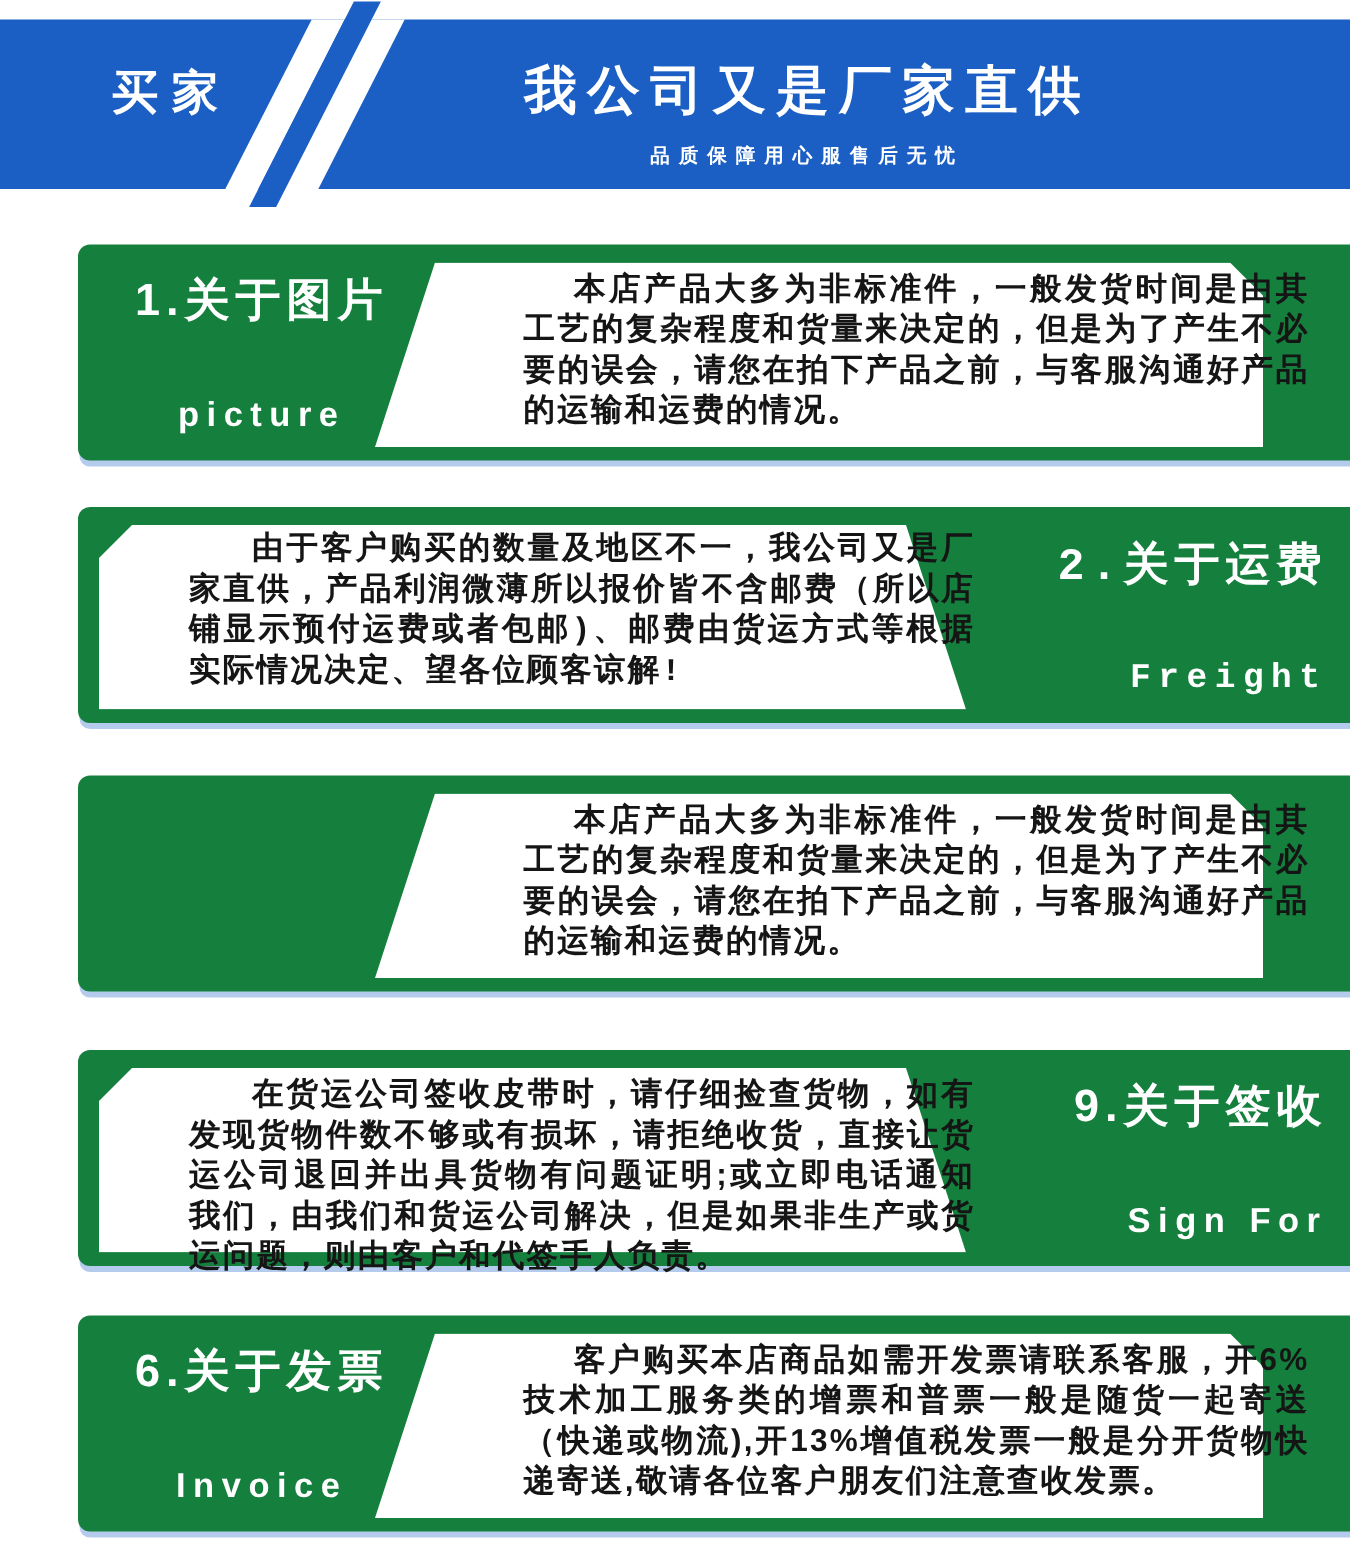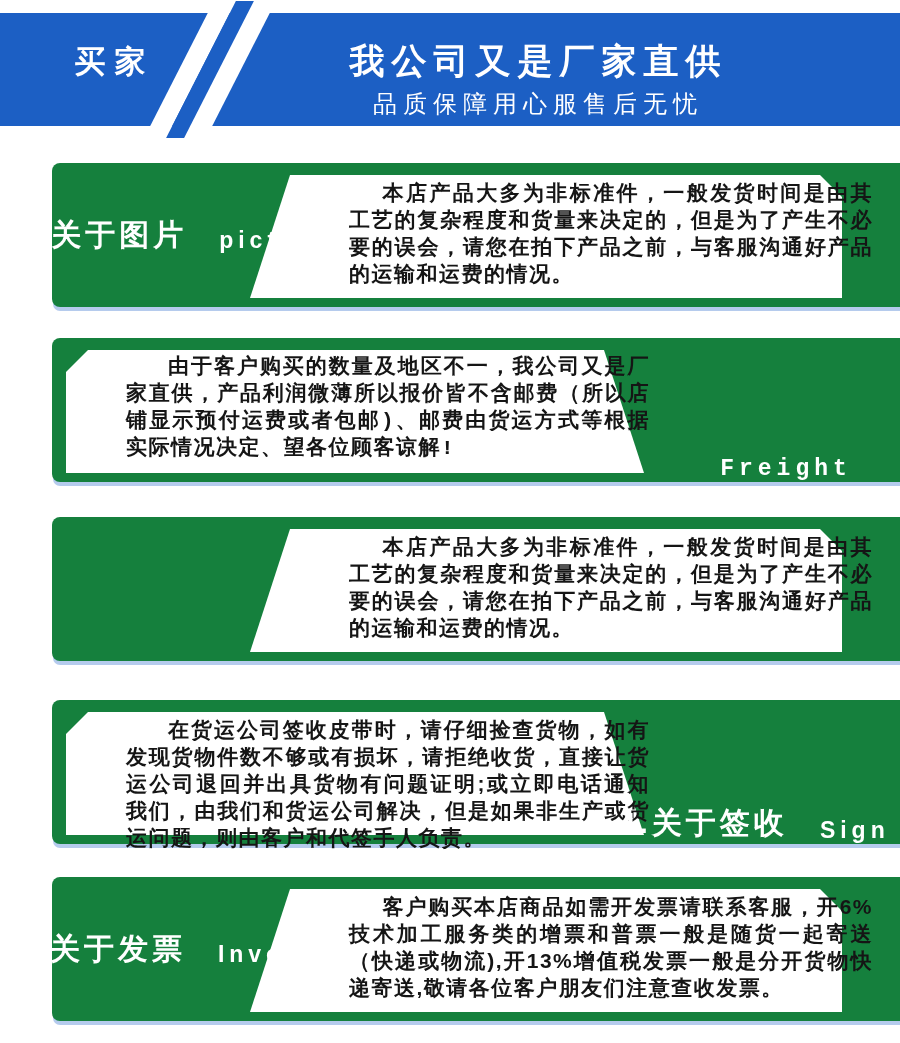--- a/index.html
+++ b/index.html
@@ -21,21 +21,21 @@
   .stripe.w1{left:179px;top:13px;width:22px;height:113px;background:#ffffff;}
   .stripe.bmid{left:201px;top:1px;width:18px;height:137px;background:#1c5fc4;}
   .stripe.w2{left:219px;top:13px;width:22px;height:113px;background:#ffffff;}
   .titlebox{
     position:absolute;left:280px;top:27px;width:510px;text-align:center;color:#ffffff;
   }
   .titlebox h1{
     margin:0;font-size:35px;font-weight:bold;letter-spacing:7px;text-indent:7px;line-height:42px;
   }
   .subtitle{
-    margin-top:9px;font-size:24px;font-weight:normal;letter-spacing:6px;text-indent:6px;line-height:26px;
+    margin-top:9px;font-size:13px;font-weight:bold;letter-spacing:6px;text-indent:6px;line-height:26px;
   }
   
   .sec{
     position:absolute;left:52px;width:863px;height:144px;
     background:#15803d;border-radius:8px;
     box-shadow:0 5px 0 -1px rgba(60,118,208,0.38);
   }
   .sec.s1{top:163px;} .sec.s2{top:338px;font-family:Liberation Mono, monospace;} .sec.s3{top:517px;} .sec.s4{top:700px;text-decoration:underline;} .sec.s5{top:877px;}
   
   .panel{position:absolute;top:12px;height:123px;background:#ffffff;}
@@ -50,21 +50,21 @@
   
   .bodytext{
     position:absolute;top:16px;width:524px;margin:0;
     color:#151515;font-weight:bold;font-size:21px;line-height:27px;
     letter-spacing:1.5px;text-align:justify;text-indent:1.6em;
   }
   .bodyA{left:297px;}
   .bodyB{left:74px;text-indent:2em;}
   
   .seclabel{
-    position:absolute;top:0;bottom:0;display:flex;flex-direction:row;
+    position:absolute;top:0;bottom:0;display:flex;flex-direction:column;
     justify-content:center;color:#ffffff;box-sizing:border-box;gap:32px;
   }
   .labelA{left:0;width:245px;align-items:center;}
   .labelB{right:0;width:228px;align-items:flex-end;padding-right:30px;}
   .label-cn{font-size:30px;font-weight:bold;letter-spacing:4px;white-space:nowrap;}
   .label-en{font-size:23px;font-weight:bold;letter-spacing:5px;margin-top:10px;white-space:nowrap;}
 </style>
 </head>
 <body>
 
@@ -89,40 +89,41 @@
     <div class="seclabel labelA">
       <div class="label-cn">1.关于图片</div>
       <div class="label-en">picture</div>
     </div>
   </div>
 
   <div class="sec s2">
     <div class="panel panelB"></div>
     <p class="bodytext bodyB">由于客户购买的数量及地区不一，我公司又是厂家直供，产品利润微薄所以报价皆不含邮费（所以店铺显示预付运费或者包邮)、邮费由货运方式等根据实际情况决定、望各位顾客谅解!</p>
     <div class="seclabel labelB">
+      <div class="label-cn">2.关于运费</div>
       <div class="label-en">Freight</div>
     </div>
   </div>
 
   <div class="sec s3">
     <div class="panel panelA"></div>
     <p class="bodytext bodyA">本店产品大多为非标准件，一般发货时间是由其工艺的复杂程度和货量来决定的，但是为了产生不必要的误会，请您在拍下产品之前，与客服沟通好产品的运输和运费的情况。</p>
   </div>
 
   <div class="sec s4">
     <div class="panel panelB"></div>
     <p class="bodytext bodyB">在货运公司签收皮带时，请仔细捡查货物，如有发现货物件数不够或有损坏，请拒绝收货，直接让货运公司退回并出具货物有问题证明;或立即电话通知我们，由我们和货运公司解决，但是如果非生产或货运问题，则由客户和代签手人负责。</p>
     <div class="seclabel labelB">
-      <div class="label-cn">4.关于签收</div>
+      <div class="label-cn">9.关于签收</div>
       <div class="label-en">Sign For</div>
     </div>
   </div>
 
   <div class="sec s5">
     <div class="panel panelA"></div>
     <p class="bodytext bodyA">客户购买本店商品如需开发票请联系客服，开6%技术加工服务类的增票和普票一般是随货一起寄送（快递或物流),开13%增值税发票一般是分开货物快递寄送,敬请各位客户朋友们注意查收发票。</p>
     <div class="seclabel labelA">
-      <div class="label-cn">2.关于发票</div>
+      <div class="label-cn">6.关于发票</div>
       <div class="label-en">Invoice</div>
     </div>
   </div>
 
 </div>
 
 </body></html>

